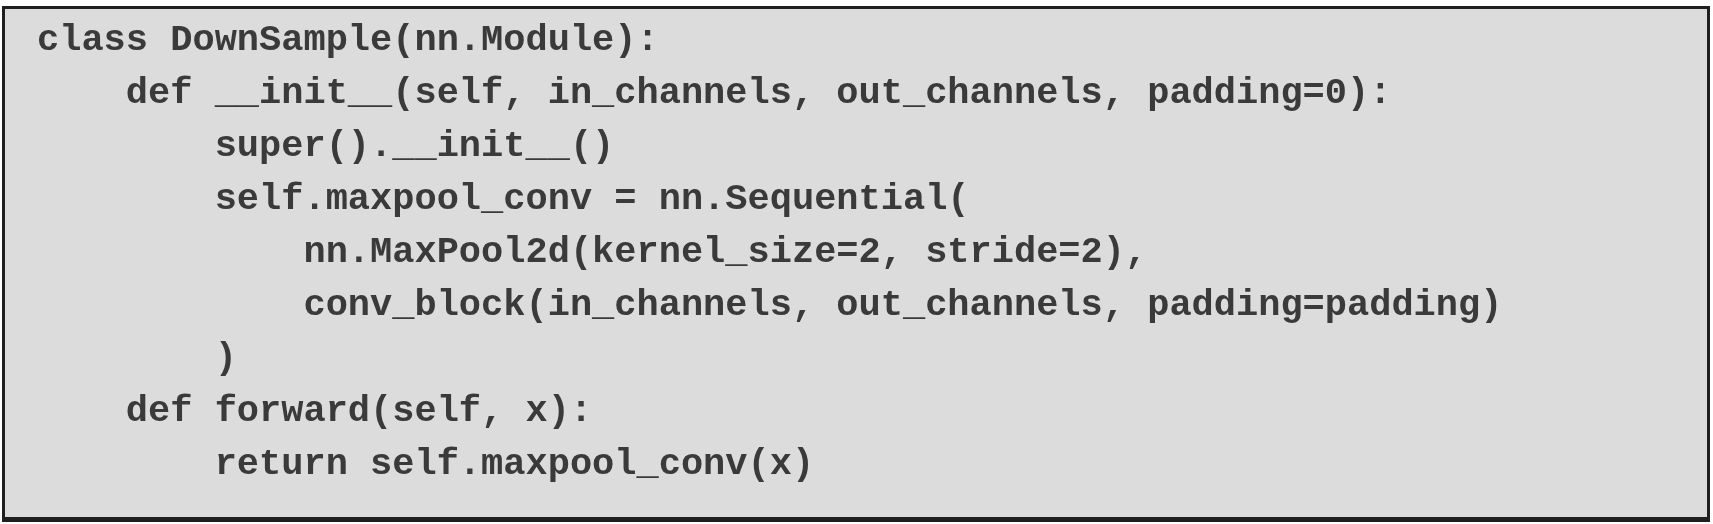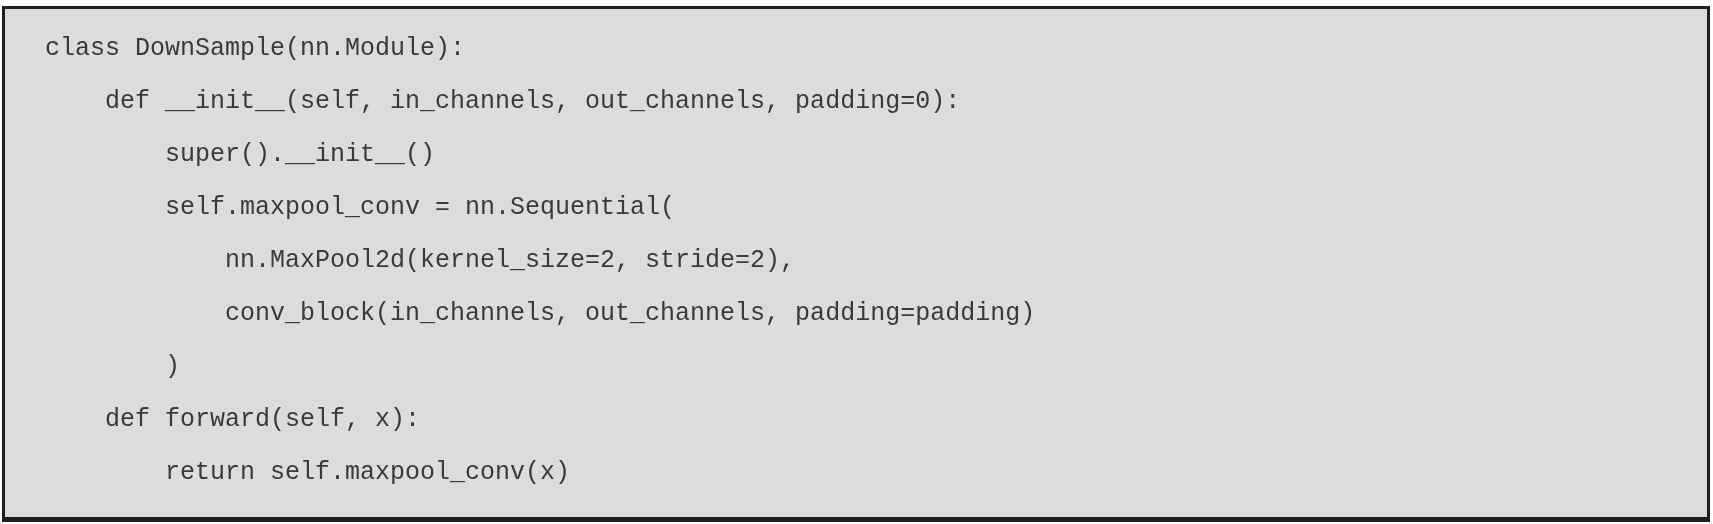--- a/index.html
+++ b/index.html
@@ -19,26 +19,26 @@
     left: 2px;
     top: 6px;
     right: 3px;
     bottom: 2px;
     box-sizing: border-box;
     background: #dcdcdc;
     border: 3px solid #1f1f1f;
     border-bottom-width: 5px;
   }
   .code-box pre {
-    margin: 12px;
+    margin: 4px;
     padding: 1px 8px 0 28px;
     font-family: "Liberation Mono", "DejaVu Sans Mono", monospace;
-    font-size: 25px;
+    font-size: 37px;
     line-height: 53px;
-    font-weight: 400;
+    font-weight: 700;
     color: #3a3a3a;
     white-space: pre;
     tab-size: 4;
   }
 </style>
 </head>
 <body>
 
 <div class="page">
   <div class="code-box">

